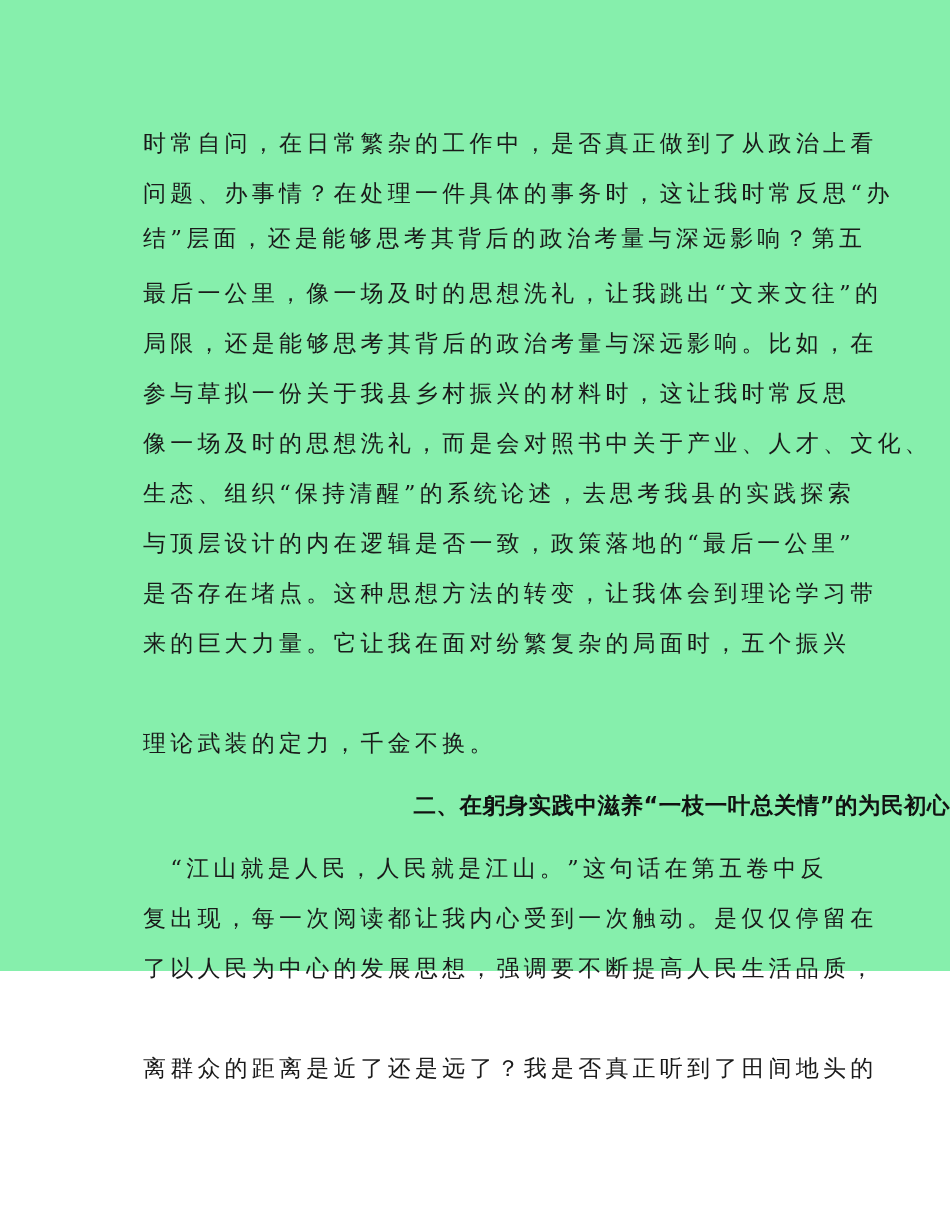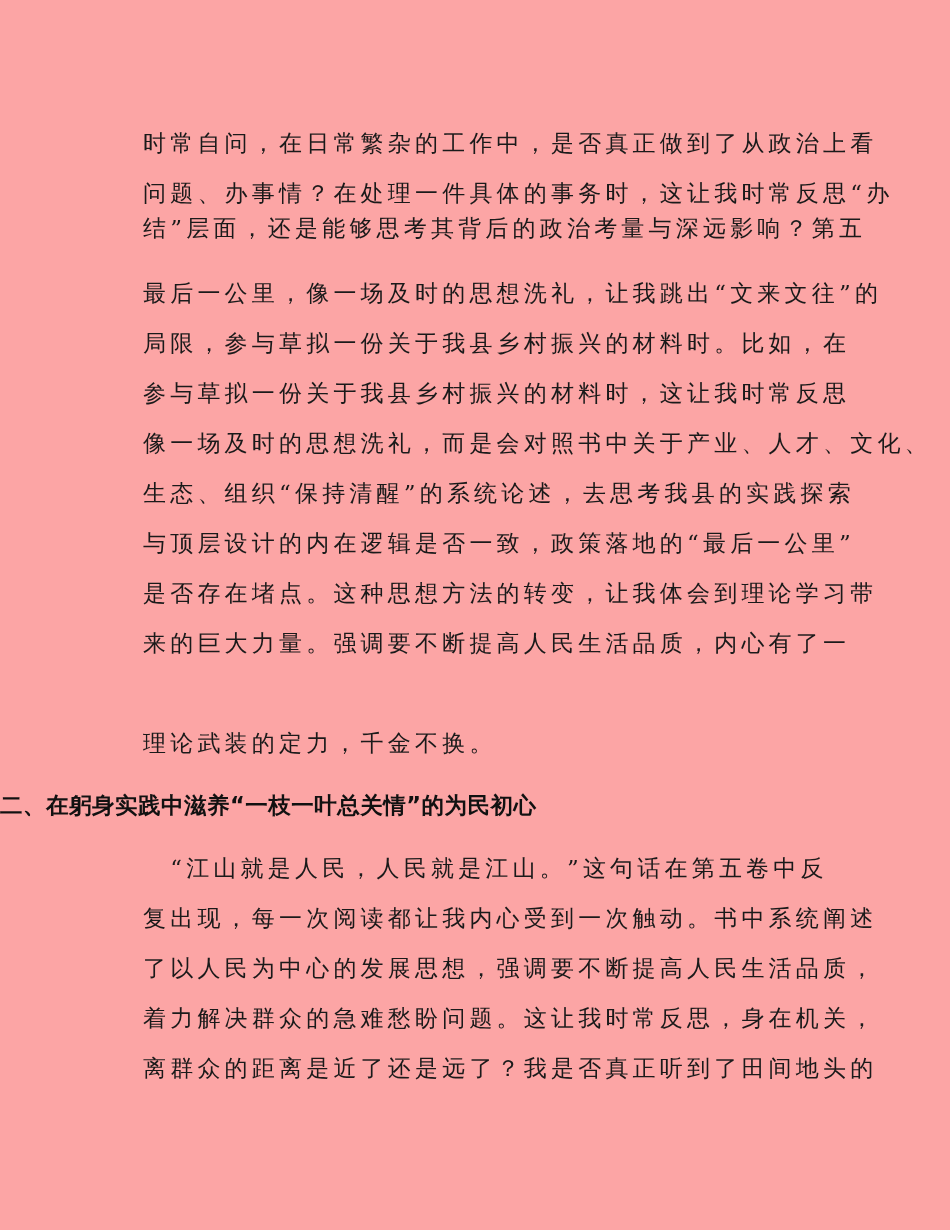--- a/index.html
+++ b/index.html
@@ -1,41 +1,40 @@
 <!DOCTYPE html>
 <html><head>
 <meta charset="utf-8">
 <style>
   html, body { margin: 0; padding: 0; background: #ffffff; }
   body { width: 950px; height: 1230px; position: relative; overflow: hidden;
          font-family: "DejaVu Serif", "Liberation Serif", serif; color: #1a1a1a; }
-  .page { position: absolute; left: 0; top: 0; width: 950px; height: 1230px; background: #fca5a5; }
+  .page { position: absolute; left: 0; top: 0; width: 950px; height: 971px; background: #86efac; }
   .line { position: absolute; left: 143px; width: 680px; height: 36px; line-height: 36px;
           font-size: 23px; letter-spacing: 4.2px; white-space: nowrap; }
-  .heading { position: absolute; left: 0; width: 950px; text-align: left; height: 40px;
+  .heading { position: absolute; left: 0; width: 950px; text-align: right; height: 40px;
              line-height: 40px; font-family: "DejaVu Sans", "Liberation Sans", sans-serif;
              font-size: 22.5px; font-weight: bold; color: #111; letter-spacing: 0.5px; }
 </style>
 </head>
 <body>
 
 <div class="page">
   <div class="line" style="top:125px">时常自问，在日常繁杂的工作中，是否真正做到了从政治上看</div>
   <div class="line" style="top:175px">问题、办事情？在处理一件具体的事务时，这让我时常反思“办</div>
-  <div class="line" style="top:210px">结”层面，还是能够思考其背后的政治考量与深远影响？第五</div>
+  <div class="line" style="top:220px">结”层面，还是能够思考其背后的政治考量与深远影响？第五</div>
   <div class="line" style="top:275px">最后一公里，像一场及时的思想洗礼，让我跳出“文来文往”的</div>
-  <div class="line" style="top:325px">局限，参与草拟一份关于我县乡村振兴的材料时。比如，在</div>
+  <div class="line" style="top:325px">局限，还是能够思考其背后的政治考量与深远影响。比如，在</div>
   <div class="line" style="top:375px">参与草拟一份关于我县乡村振兴的材料时，这让我时常反思</div>
   <div class="line" style="top:425px">像一场及时的思想洗礼，而是会对照书中关于产业、人才、文化、</div>
   <div class="line" style="top:475px">生态、组织“保持清醒”的系统论述，去思考我县的实践探索</div>
   <div class="line" style="top:525px">与顶层设计的内在逻辑是否一致，政策落地的“最后一公里”</div>
   <div class="line" style="top:575px">是否存在堵点。这种思想方法的转变，让我体会到理论学习带</div>
-  <div class="line" style="top:625px">来的巨大力量。强调要不断提高人民生活品质，内心有了一</div>
+  <div class="line" style="top:625px">来的巨大力量。它让我在面对纷繁复杂的局面时，五个振兴</div>
   <div class="line" style="top:725px">理论武装的定力，千金不换。</div>
 
   <div class="heading" style="top:785px">二、在躬身实践中滋养“一枝一叶总关情”的为民初心</div>
 
   <div class="line" style="top:850px">　“江山就是人民，人民就是江山。”这句话在第五卷中反</div>
-  <div class="line" style="top:900px">复出现，每一次阅读都让我内心受到一次触动。书中系统阐述</div>
+  <div class="line" style="top:900px">复出现，每一次阅读都让我内心受到一次触动。是仅仅停留在</div>
   <div class="line" style="top:950px">了以人民为中心的发展思想，强调要不断提高人民生活品质，</div>
-  <div class="line" style="top:1000px">着力解决群众的急难愁盼问题。这让我时常反思，身在机关，</div>
   <div class="line" style="top:1050px">离群众的距离是近了还是远了？我是否真正听到了田间地头的</div>
 </div>
 
 </body></html>

